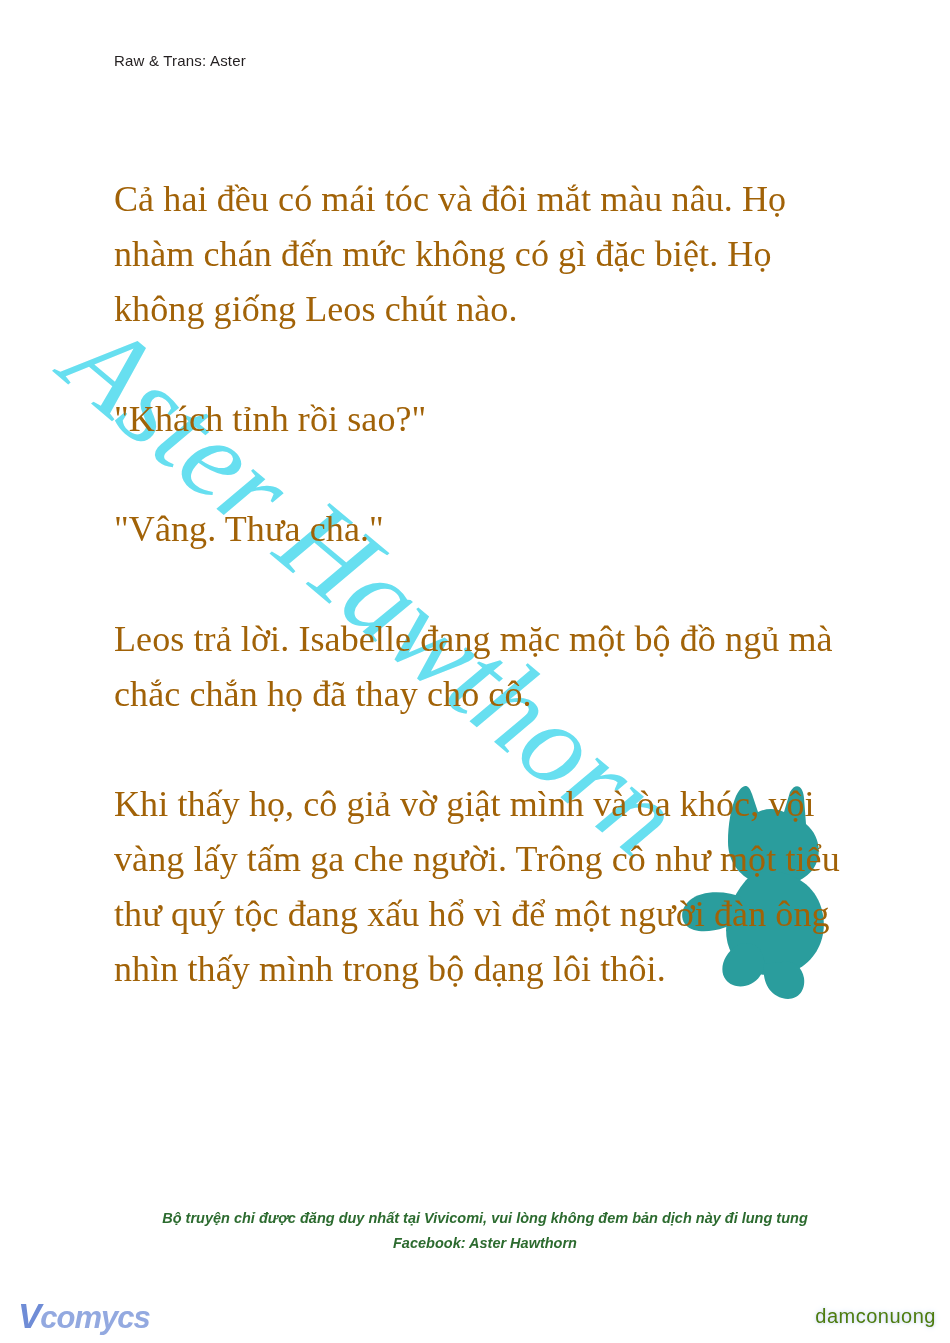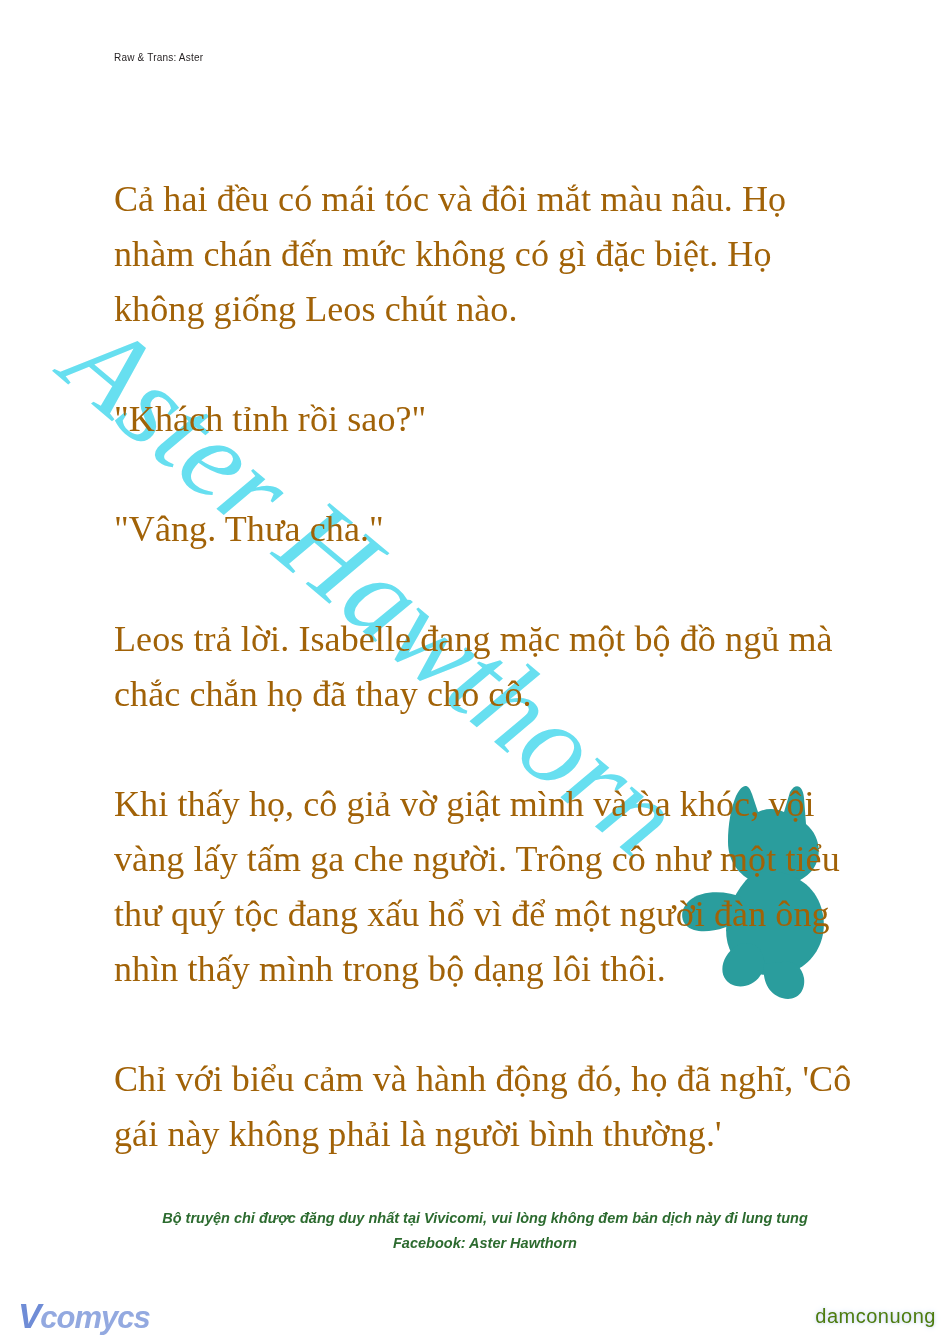--- a/index.html
+++ b/index.html
@@ -17,21 +17,21 @@
     background: #ffffff;
     overflow: hidden;
   }
 
   
   .page-header {
     position: absolute;
     left: 114px;
     top: 52px;
     font-family: "Liberation Sans", "DejaVu Sans", sans-serif;
-    font-size: 10px;
+    font-size: 15px;
     color: #231f20;
     letter-spacing: 0.2px;
     z-index: 6;
   }
 
   
   .watermark {
     position: absolute;
     left: 120px;
     top: 300px;
@@ -168,21 +168,20 @@
       </g>
     </svg>
   </div>
 
   <div class="body-copy">
     <p class="para">Cả hai đều có mái tóc và đôi mắt màu nâu. Họ nhàm chán đến mức không có gì đặc biệt. Họ không giống Leos chút nào.</p>
     <p class="para">"Khách tỉnh rồi sao?"</p>
     <p class="para">"Vâng. Thưa cha."</p>
     <p class="para">Leos trả lời. Isabelle đang mặc một bộ đồ ngủ mà chắc chắn họ đã thay cho cô.</p>
     <p class="para">Khi thấy họ, cô giả vờ giật mình và òa khóc, vội vàng lấy tấm ga che người. Trông cô như một tiểu thư quý tộc đang xấu hổ vì để một người đàn ông nhìn thấy mình trong bộ dạng lôi thôi.</p>
-    <p class="para">Chỉ với biểu cảm và hành động đó, họ đã nghĩ, 'Cô gái này không phải là người bình thường.'</p>
   </div>
 
   <div class="footer-note">
     <div>Bộ truyện chỉ được đăng duy nhất tại Vivicomi, vui lòng không đem bản dịch này đi lung tung</div>
     <div>Facebook: Aster Hawthorn</div>
   </div>
 
   <div class="bottom-bar">
     <div class="brand-logo"><span class="v-mark">V</span><span>comycs</span></div>
     <div class="site-tag">damconuong</div>

